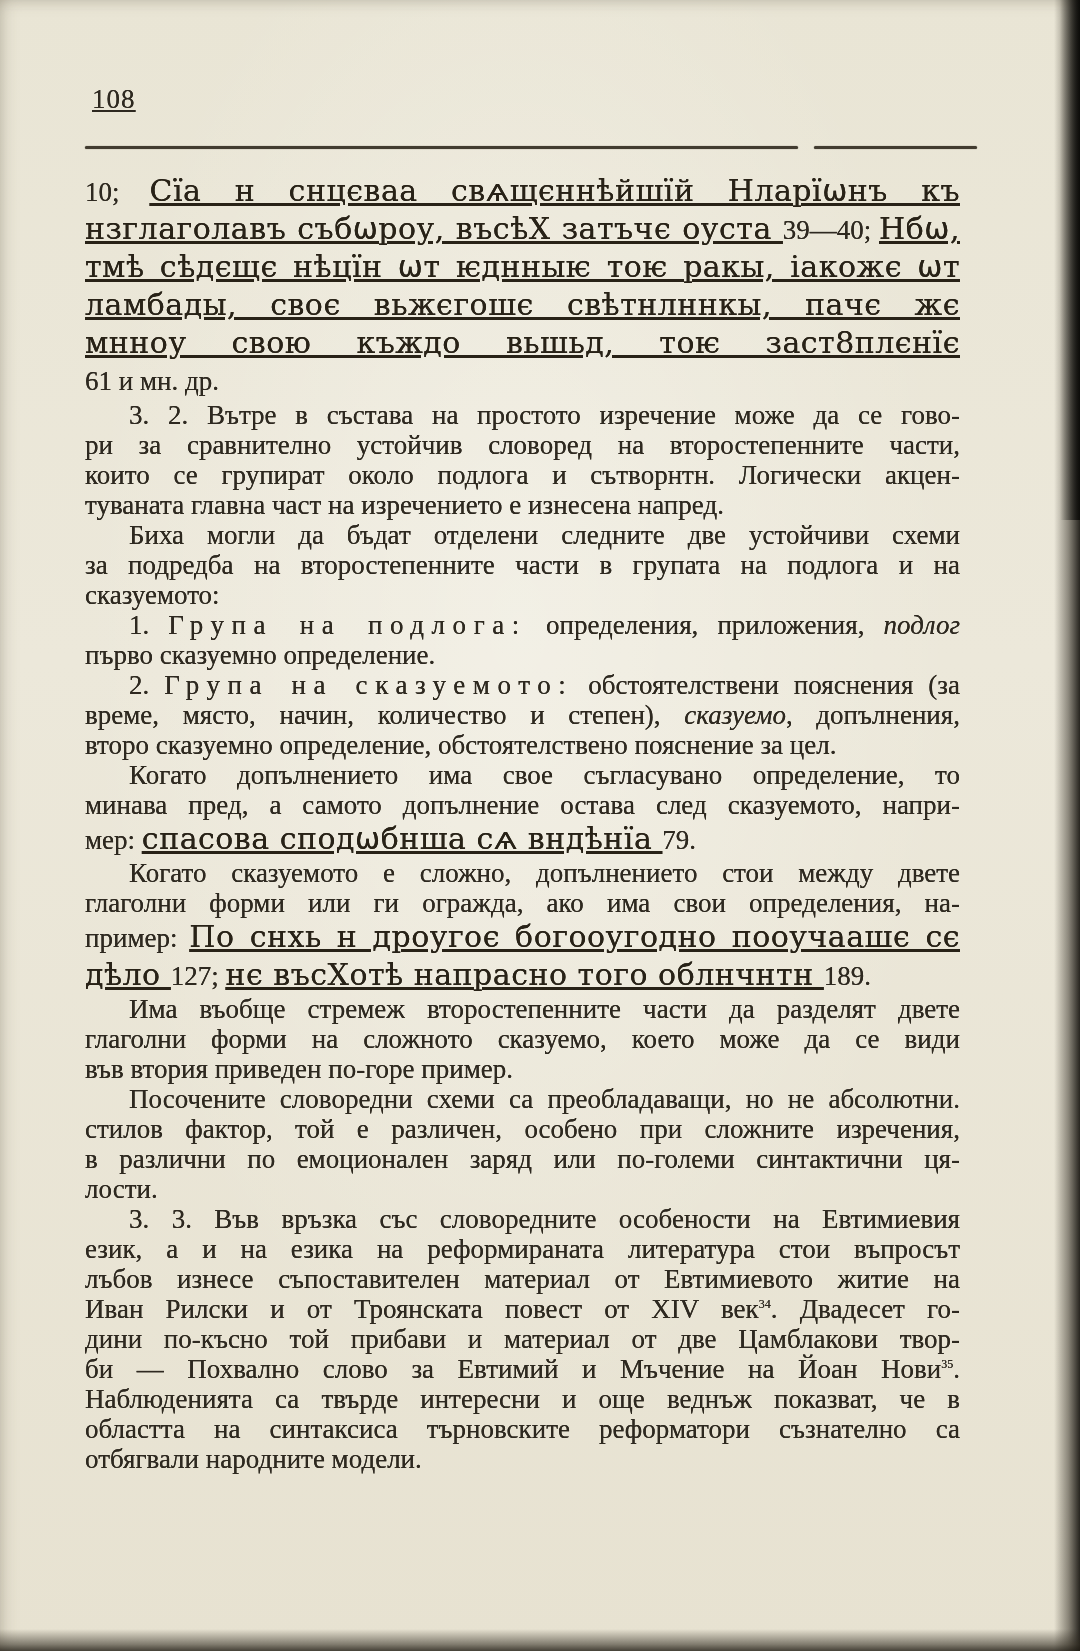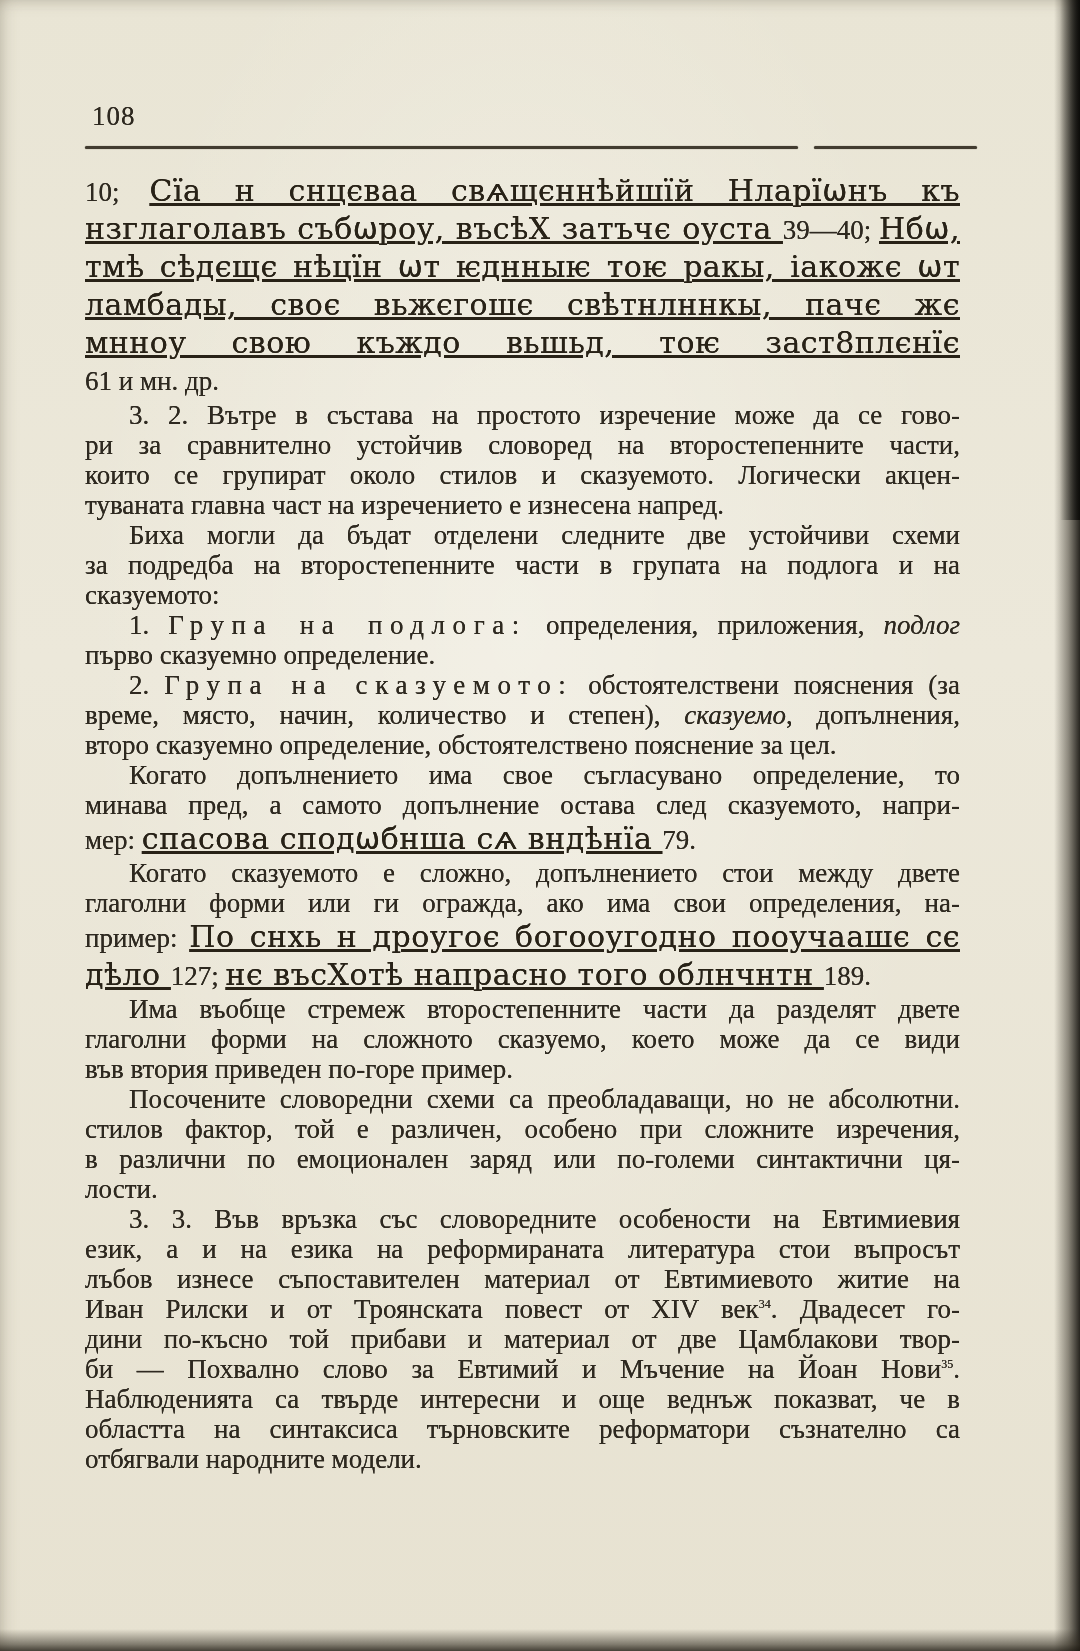--- a/index.html
+++ b/index.html
@@ -22,24 +22,25 @@
   }
   .edge-right-top {
     position: absolute; top: 0; right: 0; height: 520px; width: 20px;
     background: linear-gradient(to right, rgba(8,8,6,0) 0%, rgba(8,8,6,0.85) 100%);
   }
   .edge-bottom {
     position: absolute; left: 0; right: 0; bottom: 0; height: 22px;
     background: linear-gradient(to bottom, rgba(45,40,30,0) 0%, rgba(45,40,30,0.55) 70%, rgba(30,26,18,0.8) 100%);
   }
   .page-number {
-    position: absolute; left: 92px; top: 101px;
+    position: absolute; left: 92px; top: 84px;
     font: 27px "Liberation Serif", "DejaVu Serif", serif;
     letter-spacing: 1px; color: var(--ink, #2e2920);
     text-shadow: 0 0 0.5px currentColor;
+    text-decoration: underline;
   }
   .running-header {
     position: absolute; left: 120px; top: 95px; width: 875px;
     text-align: center;
     font: 27px "Liberation Serif", "DejaVu Serif", serif;
     letter-spacing: 1.5px; word-spacing: 6px; color: var(--ink, #2e2920);
     text-shadow: 0 0 0.6px currentColor;
   }
   .rule { position: absolute; top: 146px; height: 3px; background: #423c30; border-radius: 2px; box-shadow: 0 0 1px rgba(66,60,48,0.8); }
   .rule-left  { left: 85px;  width: 713px; }
@@ -84,21 +85,21 @@
         <div class="line tall"><span class="seg-rm">10; </span><span class="seg-ocs">Сїа н снцєваа свѧщєннѣйшїй Нларїѡнъ къ скврънномоу ономоу</span></div>
         <div class="line tall"><span class="seg-ocs">нзглаголавъ събѡроу, въсѣХ затъчє оуста </span><span class="seg-rm">39—40; </span><span class="seg-ocs">Нбѡ, іакожє вь</span></div>
         <div class="line tall"><span class="seg-ocs">тмѣ сѣдєщє нѣцїн ѡт ѥднныѥ тоѥ ракы, іакожє ѡт нѣкоторыѥ</span></div>
         <div class="line tall"><span class="seg-ocs">ламбады, своє вьжєгошє свѣтнлннкы, пачє жє доушє, н вь Хра-</span></div>
         <div class="line tall"><span class="seg-ocs">мнноу свою къждо вьшьд, тоѥ заст8плєнїє ощоущаѥть н покровь</span></div>
         <div class="line tall last"><span class="seg-rm">61 и мн. др.</span></div>
       </div>
       <div class="para">
         <div class="line norm indent"><span class="seg-rm">3. 2. Вътре в състава на простото изречение може да се гово-</span></div>
         <div class="line norm"><span class="seg-rm">ри за сравнително устойчив словоред на второстепенните части,</span></div>
-        <div class="line norm"><span class="seg-rm">които се групират около стилов и сказуемото. Логически акцен-</span></div>
+        <div class="line norm"><span class="seg-rm">които се групират около подлога и сътворнтн. Логически акцен-</span></div>
         <div class="line norm last"><span class="seg-rm">туваната главна част на изречението е изнесена напред.</span></div>
       </div>
       <div class="para">
         <div class="line norm indent"><span class="seg-rm">Биха могли да бъдат отделени следните две устойчиви схеми</span></div>
         <div class="line norm"><span class="seg-rm">за подредба на второстепенните части в групата на подлога и на</span></div>
         <div class="line norm last"><span class="seg-rm">сказуемото:</span></div>
       </div>
       <div class="para">
         <div class="line norm indent"><span class="seg-rm">1. </span><span class="seg-sp">Група на подлога:</span><span class="seg-rm"> определения, приложения, </span><span class="seg-it">подлог</span></div>
         <div class="line norm last"><span class="seg-rm">първо сказуемно определение.</span></div>

